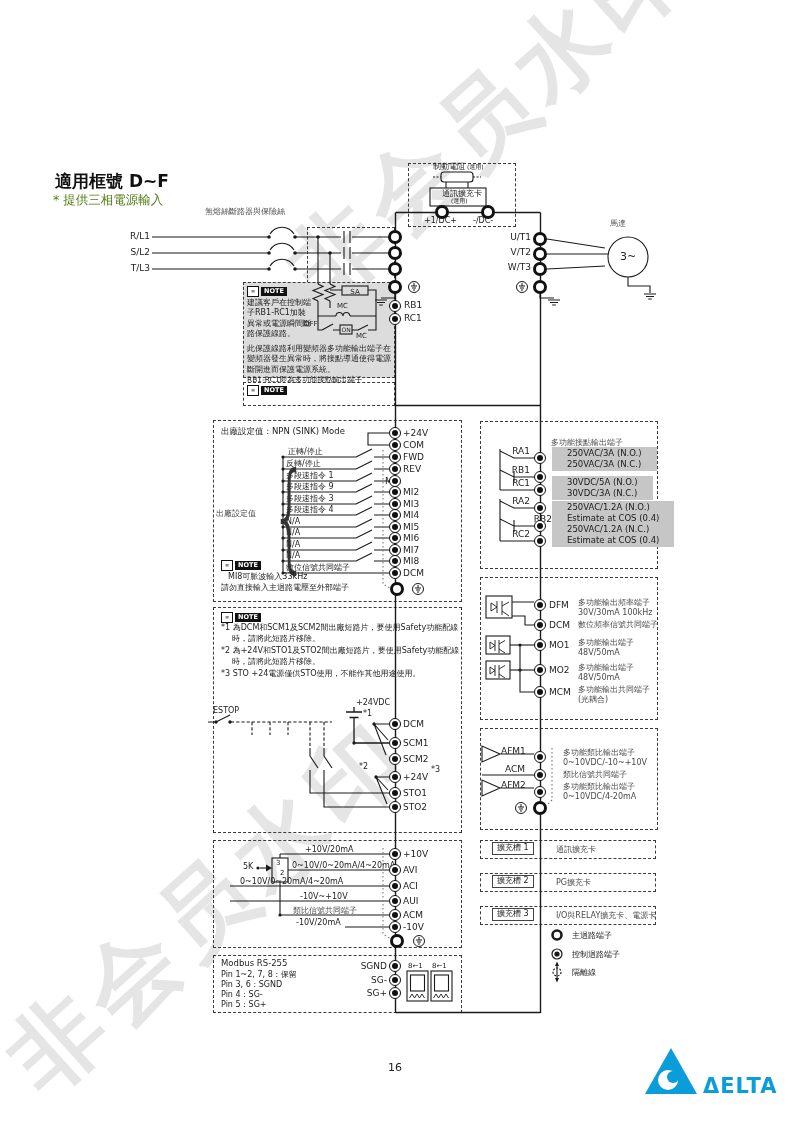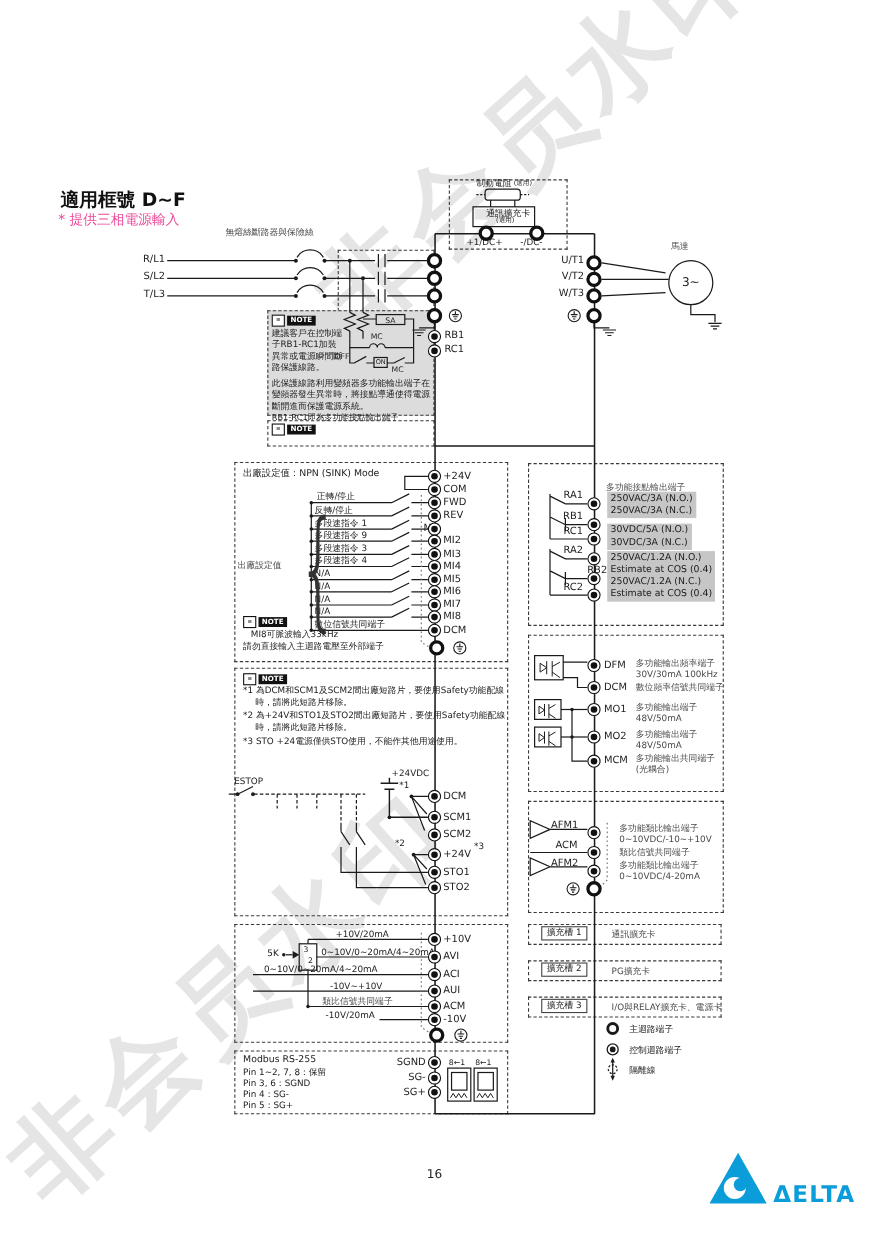--- a/index.html
+++ b/index.html
@@ -19,29 +19,29 @@
   transform:translate(-50%,-50%);box-sizing:border-box}
 .tm{width:14px;height:14px;border:3px solid #111}
 .tc{width:12px;height:12px;border:1.6px solid #111}
 .tc::after{content:"";position:absolute;left:50%;top:50%;width:6px;height:6px;
   background:#111;border-radius:50%;transform:translate(-50%,-50%)}
 .note{position:absolute;z-index:2;display:flex;align-items:center;gap:2px}
 .note .ni{width:10px;height:9px;border:1px solid #111;font-size:5px;line-height:8px;
   text-align:center;background:#fff}
 .note .nt{background:#111;color:#fff;font-size:6.5px;font-weight:bold;padding:0 3px;line-height:9.5px}
 .spec{position:absolute;z-index:2;background:#c6c6c6;font-size:8.5px;line-height:1.3;
-  padding:1px 3px;white-space:nowrap;color:#1a1a1a}
+  padding:1px 15px;white-space:nowrap;color:#1a1a1a}
 .tag{position:absolute;z-index:2;border:1px solid #444;background:#fff;font-size:8px;
   line-height:1.35;padding:0 4px;white-space:nowrap}
 .plc{position:absolute;z-index:2;border:1.4px solid #555;display:flex;align-items:center;
   padding-left:12px;font-size:9.5px;color:#333;letter-spacing:1px;box-sizing:border-box}
 .brace{position:absolute;z-index:2;font-size:118px;font-weight:100;color:#333;
   line-height:118px;transform:scaleX(0.5);transform-origin:center}
 .title{position:absolute;z-index:2;font-size:17px;font-weight:bold;color:#111}
-.subtitle{position:absolute;z-index:2;font-size:12.5px;color:#ec4899}
+.subtitle{position:absolute;z-index:2;font-size:12.5px;color:#4d7c0f}
 svg.wire{position:absolute;left:0;top:0;z-index:1}
 .logo{position:absolute;z-index:2}
 </style>
 </head>
 <body>
 
 <div id="page">
 
   <div class="wm" style="left:340px;top:215px">非会员水印</div>
   <div class="wm" style="left:60px;top:1005px">非会员水印</div>

